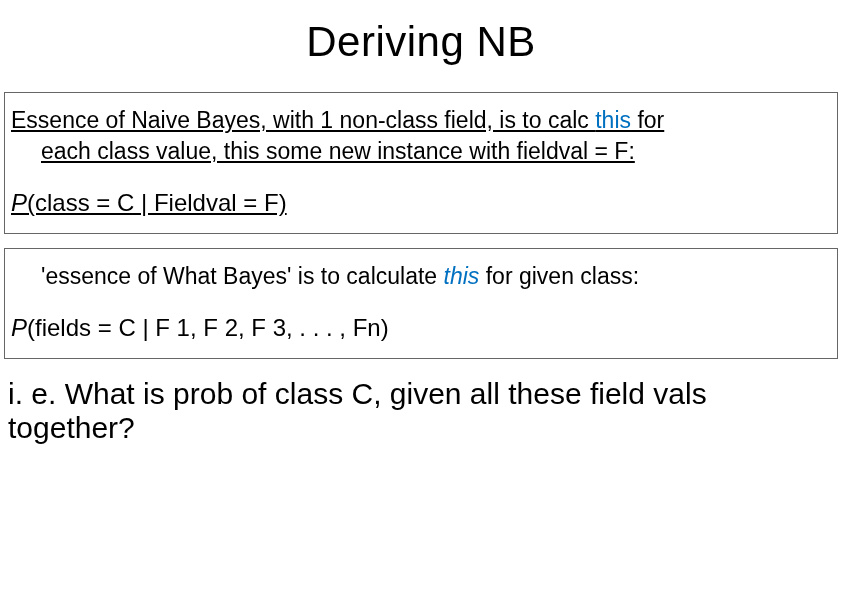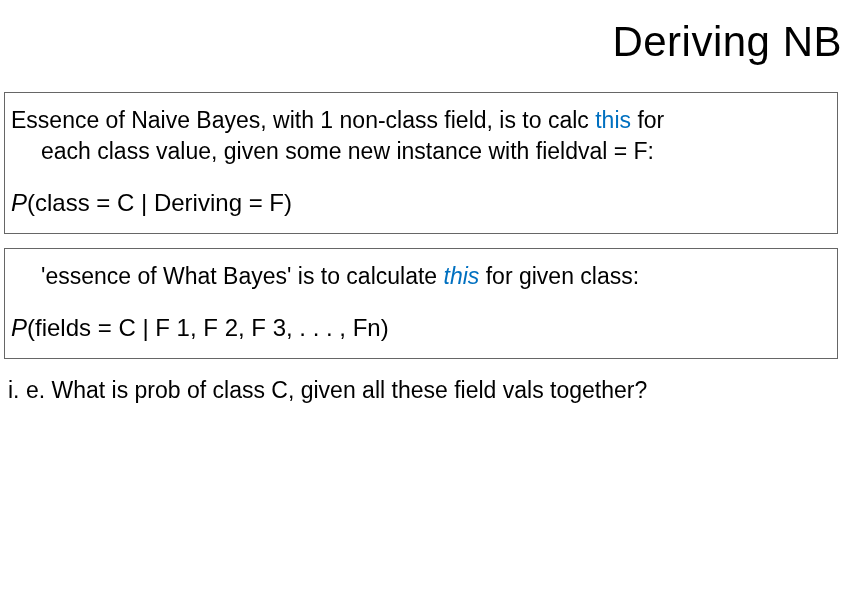--- a/index.html
+++ b/index.html
@@ -9,35 +9,36 @@
     }
     body {
       width: 842px;
       height: 595px;
       background: #ffffff;
       font-family: Verdana, Geneva, sans-serif;
       color: #000000;
       position: relative;
     }
     .slide-title {
-      text-align: right;
+      text-align: center;
       font-size: 42px;
       font-weight: normal;
       padding-top: 18px;
       padding-bottom: 20px;
       letter-spacing: 0.5px;
     }
     .box {
       border: 1px solid #666;
       margin: 8px 4px;
       padding: 12px 6px 16px 6px;
       background: #ffffff;
     }
     .box1 {
       margin-top: 6px;
+      text-decoration: underline;
     }
     .box2 {
       margin-top: 14px;
     }
     .para {
       font-size: 23px;
       line-height: 1.35;
       font-weight: normal;
     }
     .indent {
@@ -48,36 +49,36 @@
     }
     .italic {
       font-style: italic;
     }
     .formula {
       font-size: 24px;
       margin-top: 22px;
       font-weight: normal;
     }
     .bottom-line {
-      font-size: 23px;
+      font-size: 30px;
       margin: 18px 4px 0 8px;
     }
   </style>
 </head>
 <body>
 
 <div class="slide-title">Deriving NB</div>
 
 <div class="box box1">
   <div class="para">
     <span>Essence of Naive Bayes,   with 1 non-class field, is to calc </span><span class="this-word">this</span><span> for</span>
   </div>
-  <div class="para indent">each class value, given some new instance with fieldval  = F:</div>
+  <div class="para indent">each class value, this some new instance with fieldval  = F:</div>
   <div class="formula">
-    <span class="italic">P</span><span>(class = C |  Deriving = F)</span>
+    <span class="italic">P</span><span>(class = C |  Fieldval = F)</span>
   </div>
 </div>
 
 <div class="box box2">
   <div class="para indent">
     <span>'essence of What Bayes' is to calculate </span><span class="italic this-word">this</span><span> for given class:</span>
   </div>
   <div class="formula">
     <span class="italic">P</span><span>(fields = C | F 1, F 2, F 3, . . . , Fn)</span>
   </div>

